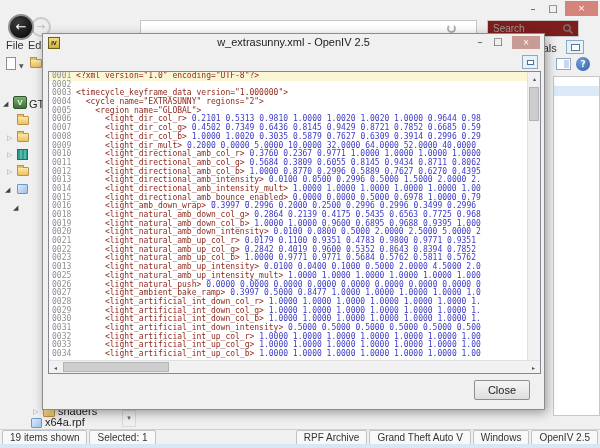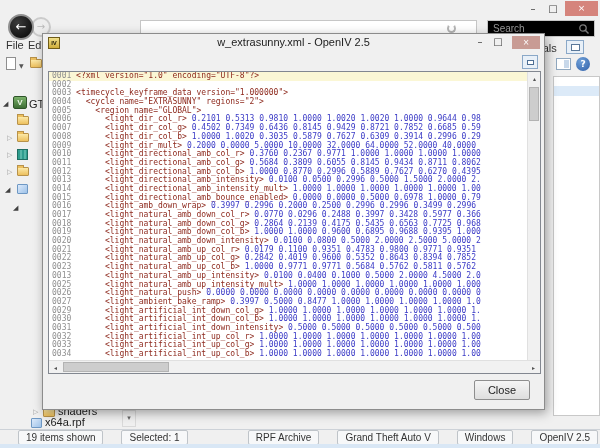--- a/index.html
+++ b/index.html
@@ -22,21 +22,21 @@
               border:2px solid #8f8f8f; color:#fff; font-size:13px; line-height:22px;
               text-align:center; z-index:2; }
   .nav-fwd  { left:31px; top:17px; width:20px; height:20px; border-radius:50%;
               background:#ededed; border:2px solid #cbcbcb; color:#b9b9b9;
               font-size:10px; line-height:16px; text-align:center; z-index:1; }
 
   .addrbar { left:140px; top:20px; width:337px; height:17px; background:#fff;
              border:1px solid #c6c6c6; }
   .addr-refresh { right:20px; top:3px; width:9px; height:9px; border:2px solid #b5b5b5;
                   border-radius:50%; border-top-color:transparent; position:absolute; }
-  .searchbox { left:487px; top:20px; width:108px; height:17px; background:#000000;
+  .searchbox { left:487px; top:20px; width:92px; height:17px; background:#7f1d1d;
                border:1px solid #c6c6c6; }
   .search-ph { left:5px; top:2px; font-size:10px; color:#9a9a9a; position:absolute; }
   .search-mag { position:absolute; right:4px; top:2px; }
 
   .menubar { left:0; top:39px; width:600px; height:15px; }
   .menu-item { top:0; font-size:11px; color:#333; position:absolute; }
   .tutorials { left:515px; top:42px; font-size:11px; color:#333; z-index:1; }
   .btn-outline { border:1px solid #8aa8c8; background:#e8f0f8; }
   .mw-mini-btn1 { left:566px; top:40px; width:18px; height:14px; }
   .mw-mini-btn1 .inner { position:absolute; left:4px; top:3px; width:9px; height:7px;
@@ -74,21 +74,21 @@
   .tree-label { font-size:11px; color:#222; position:absolute; white-space:nowrap; }
   .tree-scroll { left:122px; top:410px; width:14px; height:17px; background:#f0f0f0;
                  border:1px solid #d9d9d9; text-align:center; font-size:7px; color:#666;
                  line-height:15px; position:absolute; }
 
   
   .statusbar { left:0; top:429px; width:600px; height:16px; border-top:1px solid #cdd2d8; }
   .status-group { position:absolute; top:430px; display:flex; gap:2px; }
   .sg-left { left:2px; } .sg-right { right:2px; }
   .status-cell { border:1px solid #bfc4c9; background:#f7f8f9; border-radius:2px;
-                 font-size:10px; color:#333; padding:1px 7px; height:15px; white-space:nowrap;margin-left:16px; }
+                 font-size:10px; color:#333; padding:1px 7px; height:15px; white-space:nowrap; }
   .bottom-strip { left:0; top:444px; width:600px; height:4px; background:#d9e7f5; }
 
   
   .dialog { left:42px; top:33px; width:503px; height:377px; background:#f0f0f0;
             border:1px solid #8c8c8c; box-shadow:2px 3px 10px rgba(0,0,0,.35); z-index:5; }
   .dlg-titlebar { position:absolute; left:0; top:0; width:100%; height:18px; }
   .dlg-icon { position:absolute; left:5px; top:3px; width:12px; height:12px;
               background:linear-gradient(#f0df8a,#cfae3a); border:1px solid #6f5c18;
               color:#201c08; font-size:6px; font-weight:bold; text-align:center; line-height:11px; }
   .dlg-title { position:absolute; left:0; top:2px; width:100%; text-align:center;
@@ -237,31 +237,31 @@
           <div class="code-line"><span class="ln">0007</span>       <span class="tok-tag">&lt;light_dir_col_g&gt;</span> <span class="tok-num">0.4502</span> <span class="tok-num">0.7349</span> <span class="tok-num">0.6436</span> <span class="tok-num">0.8145</span> <span class="tok-num">0.9429</span> <span class="tok-num">0.8721</span> <span class="tok-num">0.7852</span> <span class="tok-num">0.6685</span> <span class="tok-num">0.59</span></div>
           <div class="code-line"><span class="ln">0008</span>       <span class="tok-tag">&lt;light_dir_col_b&gt;</span> <span class="tok-num">1.0000</span> <span class="tok-num">1.0020</span> <span class="tok-num">0.3035</span> <span class="tok-num">0.5879</span> <span class="tok-num">0.7627</span> <span class="tok-num">0.6309</span> <span class="tok-num">0.3914</span> <span class="tok-num">0.2996</span> <span class="tok-num">0.29</span></div>
           <div class="code-line"><span class="ln">0009</span>       <span class="tok-tag">&lt;light_dir_mult&gt;</span> <span class="tok-num">0.2000</span> <span class="tok-num">0.0000</span> <span class="tok-num">5.0000</span> <span class="tok-num">10.0000</span> <span class="tok-num">32.0000</span> <span class="tok-num">64.0000</span> <span class="tok-num">52.0000</span> <span class="tok-num">40.0000</span></div>
           <div class="code-line"><span class="ln">0010</span>       <span class="tok-tag">&lt;light_directional_amb_col_r&gt;</span> <span class="tok-num">0.3760</span> <span class="tok-num">0.2367</span> <span class="tok-num">0.9771</span> <span class="tok-num">1.0000</span> <span class="tok-num">1.0000</span> <span class="tok-num">1.0000</span> <span class="tok-num">1.0000</span></div>
           <div class="code-line"><span class="ln">0011</span>       <span class="tok-tag">&lt;light_directional_amb_col_g&gt;</span> <span class="tok-num">0.5684</span> <span class="tok-num">0.3809</span> <span class="tok-num">0.6055</span> <span class="tok-num">0.8145</span> <span class="tok-num">0.9434</span> <span class="tok-num">0.8711</span> <span class="tok-num">0.8062</span></div>
           <div class="code-line"><span class="ln">0012</span>       <span class="tok-tag">&lt;light_directional_amb_col_b&gt;</span> <span class="tok-num">1.0000</span> <span class="tok-num">0.8770</span> <span class="tok-num">0.2996</span> <span class="tok-num">0.5889</span> <span class="tok-num">0.7627</span> <span class="tok-num">0.6270</span> <span class="tok-num">0.4395</span></div>
           <div class="code-line"><span class="ln">0013</span>       <span class="tok-tag">&lt;light_directional_amb_intensity&gt;</span> <span class="tok-num">0.0100</span> <span class="tok-num">0.0500</span> <span class="tok-num">0.2996</span> <span class="tok-num">0.5000</span> <span class="tok-num">1.5000</span> <span class="tok-num">2.0000</span> <span class="tok-num">2.</span></div>
           <div class="code-line"><span class="ln">0014</span>       <span class="tok-tag">&lt;light_directional_amb_intensity_mult&gt;</span> <span class="tok-num">1.0000</span> <span class="tok-num">1.0000</span> <span class="tok-num">1.0000</span> <span class="tok-num">1.0000</span> <span class="tok-num">1.0000</span> <span class="tok-num">1.00</span></div>
           <div class="code-line"><span class="ln">0015</span>       <span class="tok-tag">&lt;light_directional_amb_bounce_enabled&gt;</span> <span class="tok-num">0.0000</span> <span class="tok-num">0.0000</span> <span class="tok-num">0.5000</span> <span class="tok-num">0.6978</span> <span class="tok-num">1.0000</span> <span class="tok-num">0.79</span></div>
           <div class="code-line"><span class="ln">0016</span>       <span class="tok-tag">&lt;light_amb_down_wrap&gt;</span> <span class="tok-num">0.3997</span> <span class="tok-num">0.2996</span> <span class="tok-num">0.2000</span> <span class="tok-num">0.2500</span> <span class="tok-num">0.2996</span> <span class="tok-num">0.2996</span> <span class="tok-num">0.3499</span> <span class="tok-num">0.2996</span></div>
-          <div class="code-line"><span class="ln">0017</span>       <span class="tok-tag">&lt;light_natural_amb_down_col_r&gt;</span> <span class="tok-num">0.0770</span> <span class="tok-num">0.0296</span> <span class="tok-num">0.2488</span> <span class="tok-num">0.3997</span> <span class="tok-num">0.3428</span> <span class="tok-num">0.5977</span> <span class="tok-num">0.366</span></div>
           <div class="code-line"><span class="ln">0018</span>       <span class="tok-tag">&lt;light_natural_amb_down_col_g&gt;</span> <span class="tok-num">0.2864</span> <span class="tok-num">0.2139</span> <span class="tok-num">0.4175</span> <span class="tok-num">0.5435</span> <span class="tok-num">0.6563</span> <span class="tok-num">0.7725</span> <span class="tok-num">0.968</span></div>
           <div class="code-line"><span class="ln">0019</span>       <span class="tok-tag">&lt;light_natural_amb_down_col_b&gt;</span> <span class="tok-num">1.0000</span> <span class="tok-num">1.0000</span> <span class="tok-num">0.9600</span> <span class="tok-num">0.6895</span> <span class="tok-num">0.9688</span> <span class="tok-num">0.9395</span> <span class="tok-num">1.000</span></div>
           <div class="code-line"><span class="ln">0020</span>       <span class="tok-tag">&lt;light_natural_amb_down_intensity&gt;</span> <span class="tok-num">0.0100</span> <span class="tok-num">0.0800</span> <span class="tok-num">0.5000</span> <span class="tok-num">2.0000</span> <span class="tok-num">2.5000</span> <span class="tok-num">5.0000</span> <span class="tok-num">2</span></div>
           <div class="code-line"><span class="ln">0021</span>       <span class="tok-tag">&lt;light_natural_amb_up_col_r&gt;</span> <span class="tok-num">0.0179</span> <span class="tok-num">0.1100</span> <span class="tok-num">0.9351</span> <span class="tok-num">0.4783</span> <span class="tok-num">0.9800</span> <span class="tok-num">0.9771</span> <span class="tok-num">0.9351</span></div>
           <div class="code-line"><span class="ln">0022</span>       <span class="tok-tag">&lt;light_natural_amb_up_col_g&gt;</span> <span class="tok-num">0.2842</span> <span class="tok-num">0.4019</span> <span class="tok-num">0.9600</span> <span class="tok-num">0.5352</span> <span class="tok-num">0.8643</span> <span class="tok-num">0.8394</span> <span class="tok-num">0.7852</span></div>
           <div class="code-line"><span class="ln">0023</span>       <span class="tok-tag">&lt;light_natural_amb_up_col_b&gt;</span> <span class="tok-num">1.0000</span> <span class="tok-num">0.9771</span> <span class="tok-num">0.9771</span> <span class="tok-num">0.5684</span> <span class="tok-num">0.5762</span> <span class="tok-num">0.5811</span> <span class="tok-num">0.5762</span></div>
           <div class="code-line"><span class="ln">0013</span>       <span class="tok-tag">&lt;light_natural_amb_up_intensity&gt;</span> <span class="tok-num">0.0100</span> <span class="tok-num">0.0400</span> <span class="tok-num">0.1000</span> <span class="tok-num">0.5000</span> <span class="tok-num">2.0000</span> <span class="tok-num">4.5000</span> <span class="tok-num">2.0</span></div>
           <div class="code-line"><span class="ln">0025</span>       <span class="tok-tag">&lt;light_natural_amb_up_intensity_mult&gt;</span> <span class="tok-num">1.0000</span> <span class="tok-num">1.0000</span> <span class="tok-num">1.0000</span> <span class="tok-num">1.0000</span> <span class="tok-num">1.0000</span> <span class="tok-num">1.000</span></div>
           <div class="code-line"><span class="ln">0026</span>       <span class="tok-tag">&lt;light_natural_push&gt;</span> <span class="tok-num">0.0000</span> <span class="tok-num">0.0000</span> <span class="tok-num">0.0000</span> <span class="tok-num">0.0000</span> <span class="tok-num">0.0000</span> <span class="tok-num">0.0000</span> <span class="tok-num">0.0000</span> <span class="tok-num">0.0000</span> <span class="tok-num">0</span></div>
           <div class="code-line"><span class="ln">0027</span>       <span class="tok-tag">&lt;light_ambient_bake_ramp&gt;</span> <span class="tok-num">0.3997</span> <span class="tok-num">0.5000</span> <span class="tok-num">0.8477</span> <span class="tok-num">1.0000</span> <span class="tok-num">1.0000</span> <span class="tok-num">1.0000</span> <span class="tok-num">1.0000</span> <span class="tok-num">1.0</span></div>
+          <div class="code-line"><span class="ln">0028</span>       <span class="tok-tag">&lt;light_artificial_int_down_col_r&gt;</span> <span class="tok-num">1.0000</span> <span class="tok-num">1.0000</span> <span class="tok-num">1.0000</span> <span class="tok-num">1.0000</span> <span class="tok-num">1.0000</span> <span class="tok-num">1.0000</span> <span class="tok-num">1.</span></div>
           <div class="code-line"><span class="ln">0029</span>       <span class="tok-tag">&lt;light_artificial_int_down_col_g&gt;</span> <span class="tok-num">1.0000</span> <span class="tok-num">1.0000</span> <span class="tok-num">1.0000</span> <span class="tok-num">1.0000</span> <span class="tok-num">1.0000</span> <span class="tok-num">1.0000</span> <span class="tok-num">1.</span></div>
           <div class="code-line"><span class="ln">0030</span>       <span class="tok-tag">&lt;light_artificial_int_down_col_b&gt;</span> <span class="tok-num">1.0000</span> <span class="tok-num">1.0000</span> <span class="tok-num">1.0000</span> <span class="tok-num">1.0000</span> <span class="tok-num">1.0000</span> <span class="tok-num">1.0000</span> <span class="tok-num">1.</span></div>
           <div class="code-line"><span class="ln">0031</span>       <span class="tok-tag">&lt;light_artificial_int_down_intensity&gt;</span> <span class="tok-num">0.5000</span> <span class="tok-num">0.5000</span> <span class="tok-num">0.5000</span> <span class="tok-num">0.5000</span> <span class="tok-num">0.5000</span> <span class="tok-num">0.500</span></div>
           <div class="code-line"><span class="ln">0032</span>       <span class="tok-tag">&lt;light_artificial_int_up_col_r&gt;</span> <span class="tok-num">1.0000</span> <span class="tok-num">1.0000</span> <span class="tok-num">1.0000</span> <span class="tok-num">1.0000</span> <span class="tok-num">1.0000</span> <span class="tok-num">1.0000</span> <span class="tok-num">1.00</span></div>
           <div class="code-line"><span class="ln">0033</span>       <span class="tok-tag">&lt;light_artificial_int_up_col_g&gt;</span> <span class="tok-num">1.0000</span> <span class="tok-num">1.0000</span> <span class="tok-num">1.0000</span> <span class="tok-num">1.0000</span> <span class="tok-num">1.0000</span> <span class="tok-num">1.0000</span> <span class="tok-num">1.00</span></div>
           <div class="code-line"><span class="ln">0034</span>       <span class="tok-tag">&lt;light_artificial_int_up_col_b&gt;</span> <span class="tok-num">1.0000</span> <span class="tok-num">1.0000</span> <span class="tok-num">1.0000</span> <span class="tok-num">1.0000</span> <span class="tok-num">1.0000</span> <span class="tok-num">1.0000</span> <span class="tok-num">1.00</span></div>
         </div>
       <div class="vscroll">
         <span class="vs-up glyph">▴</span>
         <span class="vs-thumb"></span>

